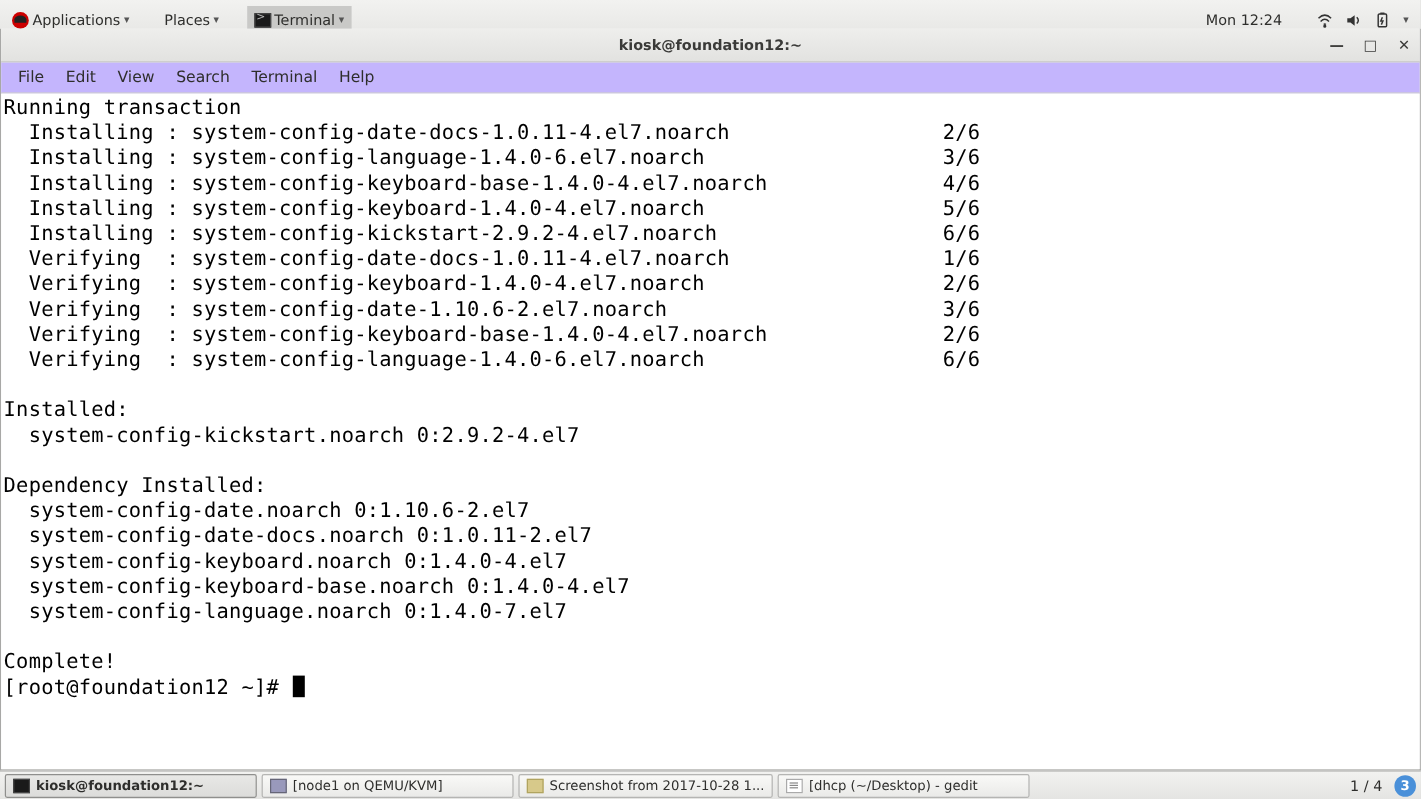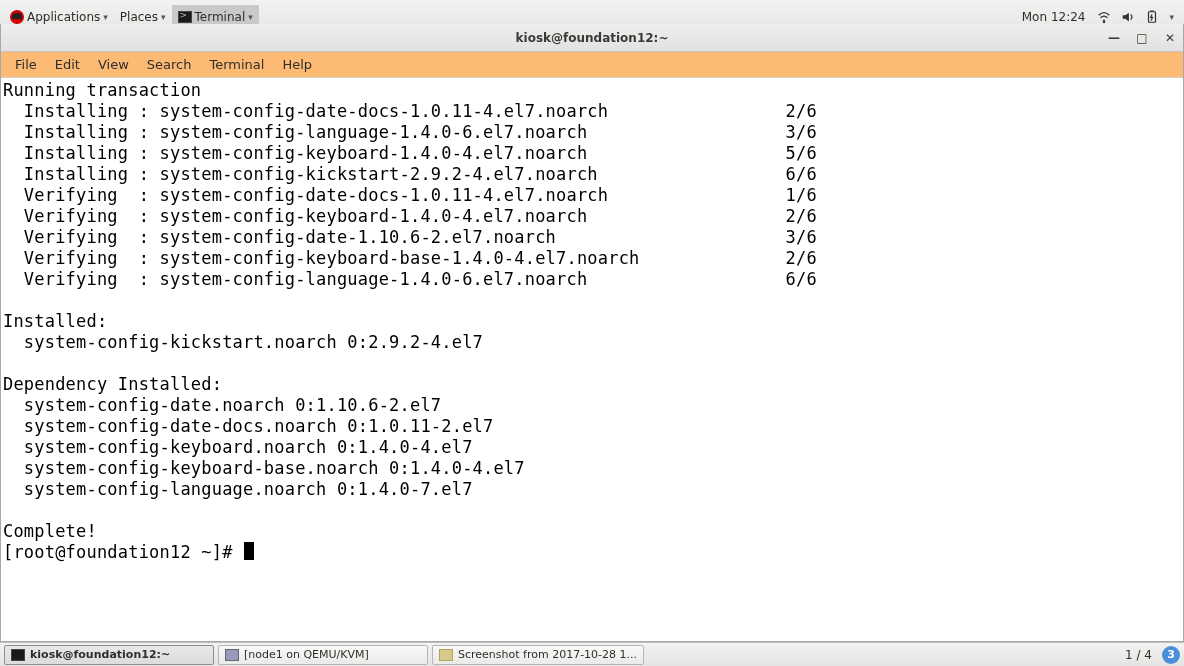--- a/index.html
+++ b/index.html
@@ -1,35 +1,35 @@
 <!DOCTYPE html>
 <html><head>
 <meta charset="utf-8">
 <style>
   * { margin:0; padding:0; box-sizing:border-box; }
   html,body { width:1184px; height:666px; font-family:"DejaVu Sans","Liberation Sans",sans-serif; background:#d6d6d4; overflow:hidden; }
 
   
-  .top-panel { height:24px; background:linear-gradient(#f2f2f0,#e5e5e3); border-bottom:1px solid #bfbfbd; display:flex; align-items:center; font-size:12px; color:#2e2e2c; padding:17px 4px; }
+  .top-panel { height:24px; background:linear-gradient(#f2f2f0,#e5e5e3); border-bottom:1px solid #bfbfbd; display:flex; align-items:center; font-size:12px; color:#2e2e2c; padding:17px 4px;gap:17px; }
   .top-panel .panel-item { padding:0 6px; height:24px; display:flex; align-items:center; gap:3px; cursor:pointer; }
   .top-panel .panel-item.active { background:#c9c9c7; }
   .top-panel .dd { font-size:9px; color:#555; }
   .top-panel .spacer { flex:1; }
   .top-panel .status-icons { display:flex; align-items:center; gap:10px; padding:0 6px; }
   .redhat-logo { width:14px; height:14px; background:#cc0000; border-radius:50%; position:relative; }
   .redhat-logo::after { content:''; position:absolute; left:2px; top:3px; width:10px; height:6px; background:#222; border-radius:50% 50% 0 0; }
   .term-ico-sm { width:14px; height:12px; background:#1a1a1a; border:1px solid #444; position:relative; }
   .term-ico-sm::after { content:'>'; position:absolute; left:1px; top:-2px; color:#bbb; font-size:9px; }
 
   
   .window { position:absolute; left:0; top:24px; width:1184px; height:618px; background:#fff; border:1px solid #a8a8a6; border-top:none; display:flex; flex-direction:column; }
   .titlebar { height:28px; background:linear-gradient(#eeeeec,#e2e2e0); display:flex; align-items:center; justify-content:center; font-size:12px; font-weight:bold; color:#3a3a38; position:relative; border-bottom:1px solid #c4c4c2; }
   .title-controls { position:absolute; right:6px; top:0; height:28px; display:flex; align-items:center; gap:14px; font-size:12px; color:#3a3a38; }
   .title-controls span { cursor:pointer; width:14px; text-align:center; }
-  .menubar { height:26px; background:#fdba74; border-bottom:1px solid #d0d0ce; display:flex; align-items:center; padding:0 6px; gap:2px; font-size:13px; color:#2e2e2c; }
+  .menubar { height:26px; background:#c4b5fd; border-bottom:1px solid #d0d0ce; display:flex; align-items:center; padding:0 6px; gap:2px; font-size:13px; color:#2e2e2c; }
   .menubar .menu-item { padding:2px 8px; cursor:pointer; }
   .terminal-body { flex:1; background:#ffffff; color:#000; font-family:"DejaVu Sans Mono","Liberation Mono","Courier New",monospace; font-size:17px; line-height:21px; padding:2px 4px 2px 2px; letter-spacing:0.2px; overflow:hidden; }
   .terminal-body .ln { white-space:pre; }
   .terminal-body .ln.prompt { display:flex; }
   .cursor-block { display:inline-block; width:10px; height:18px; background:#000; margin-left:1px; }
 
   
   .taskbar { position:absolute; left:0; bottom:0; width:1184px; height:24px; background:linear-gradient(#f2f2f0,#e4e4e2); border-top:1px solid #bfbfbd; display:flex; align-items:center; font-size:11px; color:#2e2e2c; padding:0 4px; gap:4px; }
   .task-btn { height:20px; border:1px solid #b5b5b3; background:linear-gradient(#f9f9f7,#eaeae8); border-radius:2px; display:flex; align-items:center; padding:0 6px; gap:5px; cursor:pointer; min-width:210px; max-width:230px; overflow:hidden; white-space:nowrap; }
   .task-btn.active { background:linear-gradient(#e8e8e6,#dcdcda); border-color:#8f8f8d; font-weight:bold; }
@@ -99,20 +99,21 @@
     <span class="menu-item">Edit</span>
     <span class="menu-item">View</span>
     <span class="menu-item">Search</span>
     <span class="menu-item">Terminal</span>
     <span class="menu-item">Help</span>
   </div>
   <div class="terminal-body" id="term-body">
       <div class="ln">Running transaction</div>
       <div class="ln">  Installing : system-config-date-docs-1.0.11-4.el7.noarch                 2/6</div>
       <div class="ln">  Installing : system-config-language-1.4.0-6.el7.noarch                   3/6</div>
+      <div class="ln">  Installing : system-config-keyboard-base-1.4.0-4.el7.noarch              4/6</div>
       <div class="ln">  Installing : system-config-keyboard-1.4.0-4.el7.noarch                   5/6</div>
       <div class="ln">  Installing : system-config-kickstart-2.9.2-4.el7.noarch                  6/6</div>
       <div class="ln">  Verifying  : system-config-date-docs-1.0.11-4.el7.noarch                 1/6</div>
       <div class="ln">  Verifying  : system-config-keyboard-1.4.0-4.el7.noarch                   2/6</div>
       <div class="ln">  Verifying  : system-config-date-1.10.6-2.el7.noarch                      3/6</div>
       <div class="ln">  Verifying  : system-config-keyboard-base-1.4.0-4.el7.noarch              2/6</div>
       <div class="ln">  Verifying  : system-config-language-1.4.0-6.el7.noarch                   6/6</div>
       <div class="ln">&nbsp;</div>
       <div class="ln">Installed:</div>
       <div class="ln">  system-config-kickstart.noarch 0:2.9.2-4.el7</div>
@@ -135,16 +136,20 @@
     <span>kiosk@foundation12:~</span>
   </div>
   <div class="task-btn">
     <span class="tb-ico tb-vm"></span>
     <span>[node1 on QEMU/KVM]</span>
   </div>
   <div class="task-btn">
     <span class="tb-ico tb-shot"></span>
     <span>Screenshot from 2017-10-28 1...</span>
   </div>
+  <div class="task-btn">
+    <span class="tb-ico tb-gedit"></span>
+    <span>[dhcp (~/Desktop) - gedit</span>
+  </div>
   <div class="spacer"></div>
   <span class="ws-indicator">1 / 4</span>
   <span class="notif-badge">3</span>
 </div>
 
 </body></html>

